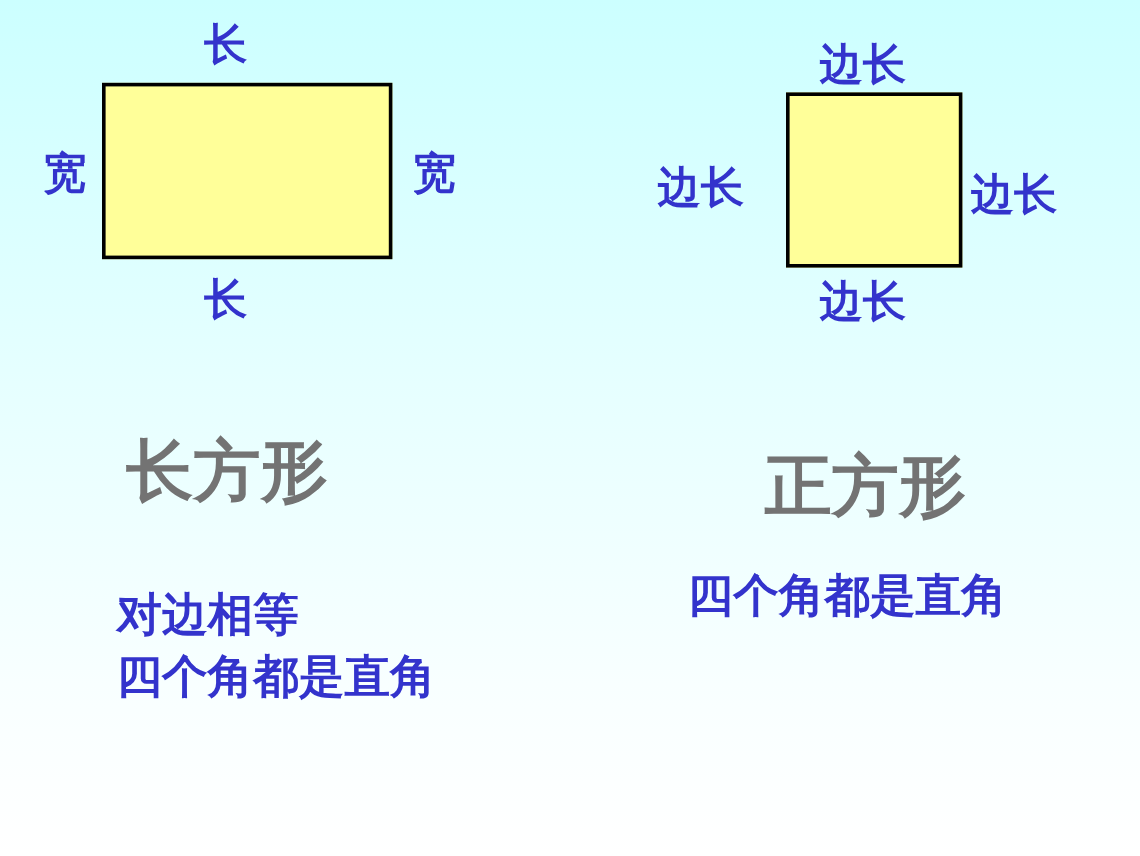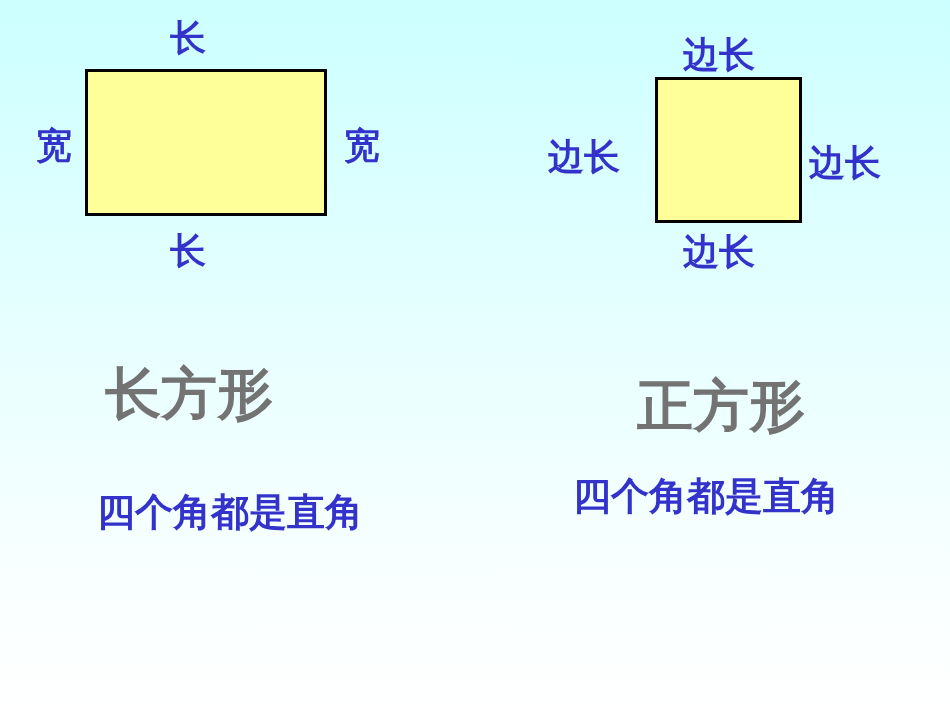--- a/index.html
+++ b/index.html
@@ -62,17 +62,18 @@
   <div class="lbl" style="left:683px; top:37px;">边长</div>
   <div class="lbl" style="left:683px; top:234px;">边长</div>
   <div class="lbl" style="left:548px; top:139px;">边长</div>
   <div class="lbl" style="left:809px; top:145px;">边长</div>
 </div>
 
 <div class="title" style="left:105px; top:366px;">长方形</div>
 <div class="title" style="left:637px; top:378px;">正方形</div>
 
 <div class="desc" style="left:97px; top:486px;">
+  <div>对边相等</div>
   <div>四个角都是直角</div>
 </div>
 <div class="desc" style="left:573px; top:470px;">
   <div>四个角都是直角</div>
 </div>
 
 </body></html>

